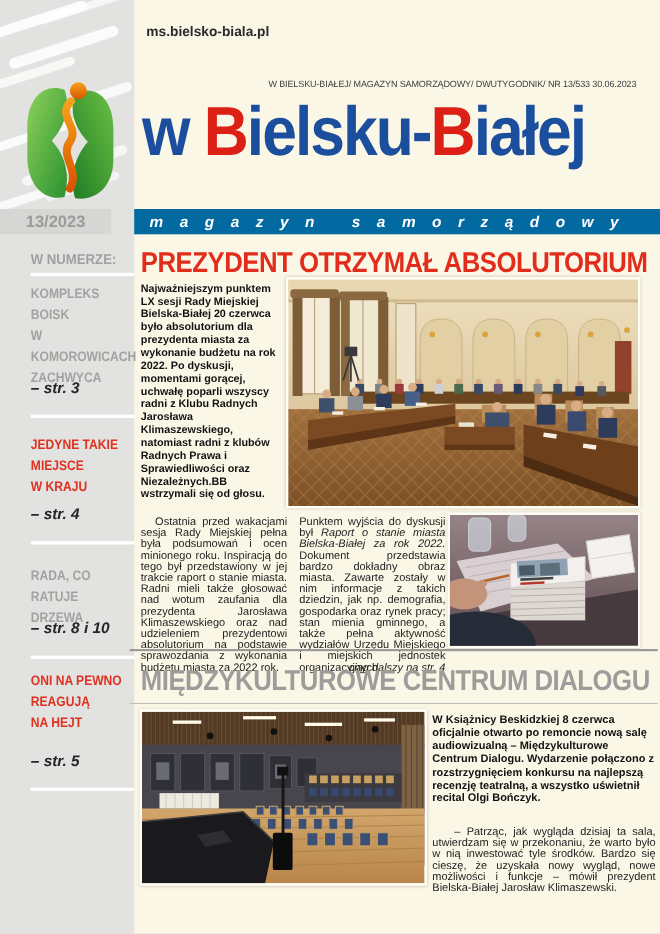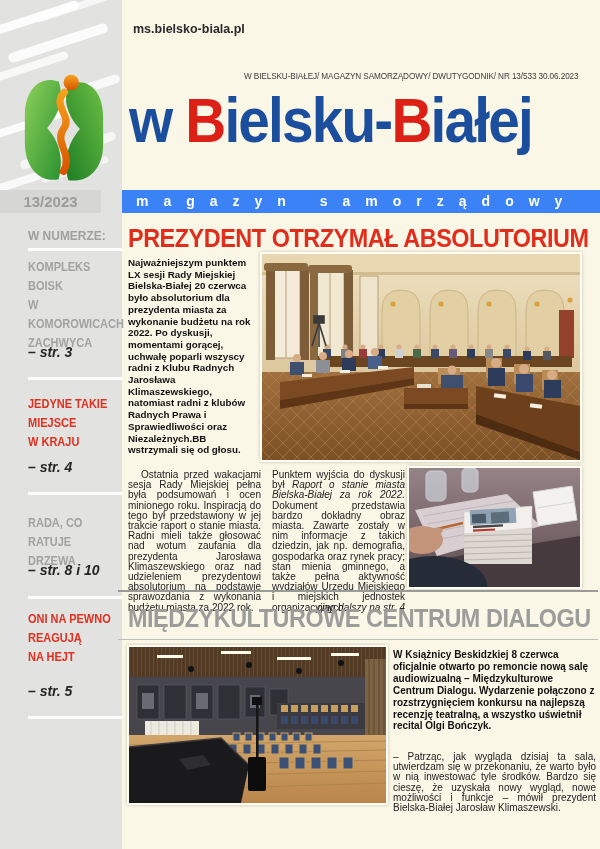--- a/index.html
+++ b/index.html
@@ -16,23 +16,23 @@
   .hdr-url { position:absolute; left:133px; top:22px; font-size:12.5px; font-weight:bold; color:#2a2a2a; }
   .hdr-info { position:absolute; left:244px; top:26px; font-size:8.2px; color:#3c3c3c; letter-spacing:-0.1px; white-space:nowrap;margin-top:46px; }
   
   .logo { position:absolute; left:20px; top:70px; width:87px; height:114px; }
   .masthead { position:absolute; left:129px; top:72px; font-size:63px; font-weight:bold;
     letter-spacing:-2px; line-height:96px; white-space:nowrap;
     transform:scaleX(0.9); transform-origin:0 0; }
   .masthead .blue { color:#1c4e9e; } .masthead .red { color:#dd2016; }
   .issue-band { position:absolute; left:0; top:190px; width:101px; height:23px; background:#d6d6d4;
     color:#9b9c9a; font-size:15px; font-weight:bold; text-align:center; line-height:23px; }
-  .tagline-bar { position:absolute; left:122px; top:190px; width:478px; height:23px; background:#3b82f6;
+  .tagline-bar { position:absolute; left:122px; top:190px; width:478px; height:23px; background:#0369a1;
     color:#ffffff; font-size:14px; font-weight:bold; line-height:23px; padding-left:14px;
-    letter-spacing:15px; white-space:nowrap; overflow:hidden; }
+    letter-spacing:15px; white-space:nowrap; overflow:hidden;font-style:italic; }
   
   .toc-heading { position:absolute; left:28px; top:228px; font-size:13px; font-weight:bold; color:#9fa09e;
     transform:scaleX(0.92); transform-origin:0 0; white-space:nowrap; }
   .rule { position:absolute; left:28px; width:94px; height:3px; background:#ffffff; }
   .toc-title { position:absolute; left:28px; width:106px; font-size:12.5px; font-weight:bold;
     line-height:19px; white-space:pre-line; transform:scaleX(0.88); transform-origin:0 0; }
   .toc-title.gray { color:#a2a3a1; } .toc-title.red { color:#e03020; }
   .toc-page { position:absolute; left:28px; font-size:14px; font-weight:bold; color:#262626;font-style:italic; }
   
   .headline { position:absolute; left:128px; font-size:26px; font-weight:bold; letter-spacing:-0.5px;
@@ -484,16 +484,16 @@
 
       <rect x="127" y="56" width="2.6" height="56" fill="#151515"></rect>
       <rect x="123" y="50" width="10" height="8" fill="#101010"></rect>
       <rect x="119" y="110" width="18" height="34" rx="2" fill="#0c0c0c"></rect>
     </svg>
   </div>
 
   <p class="lead" style="left:393px; top:649px; width:203px; font-size:10px; line-height:11.9px;">W Książnicy Beskidzkiej 8 czerwca oficjalnie otwarto po remoncie nową salę audiowizualną – Międzykulturowe Centrum Dialogu. Wydarzenie połączono z rozstrzygnięciem konkursu na najlepszą recenzję teatralną, a wszystko uświetnił recital Olgi Bończyk.</p>
 
   <div class="bodycol" style="left:393px; top:752px; width:203px;">
-    <span class="indent" style="display:inline;">– Patrząc, jak wygląda dzisiaj ta sala, utwierdzam się w przekonaniu, że warto było w nią inwestować tyle środków. Bardzo się cieszę, że uzyskała nowy wygląd, nowe możliwości i funkcje – mówił prezydent Bielska-Białej Jarosław Klimaszewski.</span>
+    <span class="indent" style="display:inline;margin-left:20px;">– Patrząc, jak wygląda dzisiaj ta sala, utwierdzam się w przekonaniu, że warto było w nią inwestować tyle środków. Bardzo się cieszę, że uzyskała nowy wygląd, nowe możliwości i funkcje – mówił prezydent Bielska-Białej Jarosław Klimaszewski.</span>
   </div>
 
 </div>
 
 </body></html>

